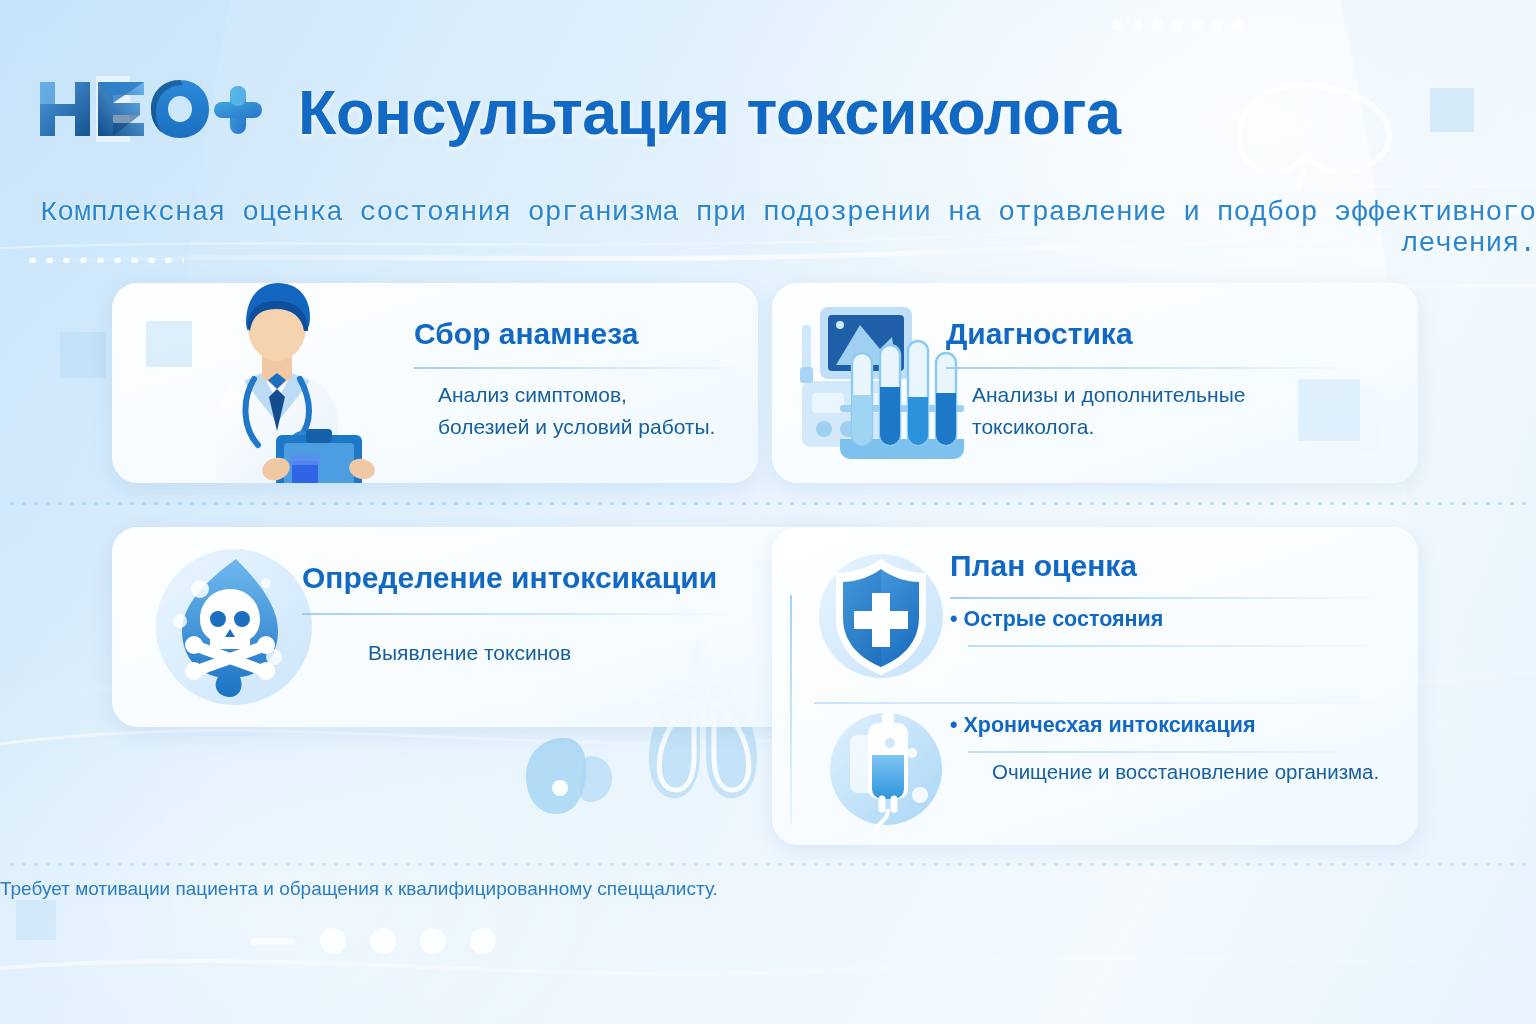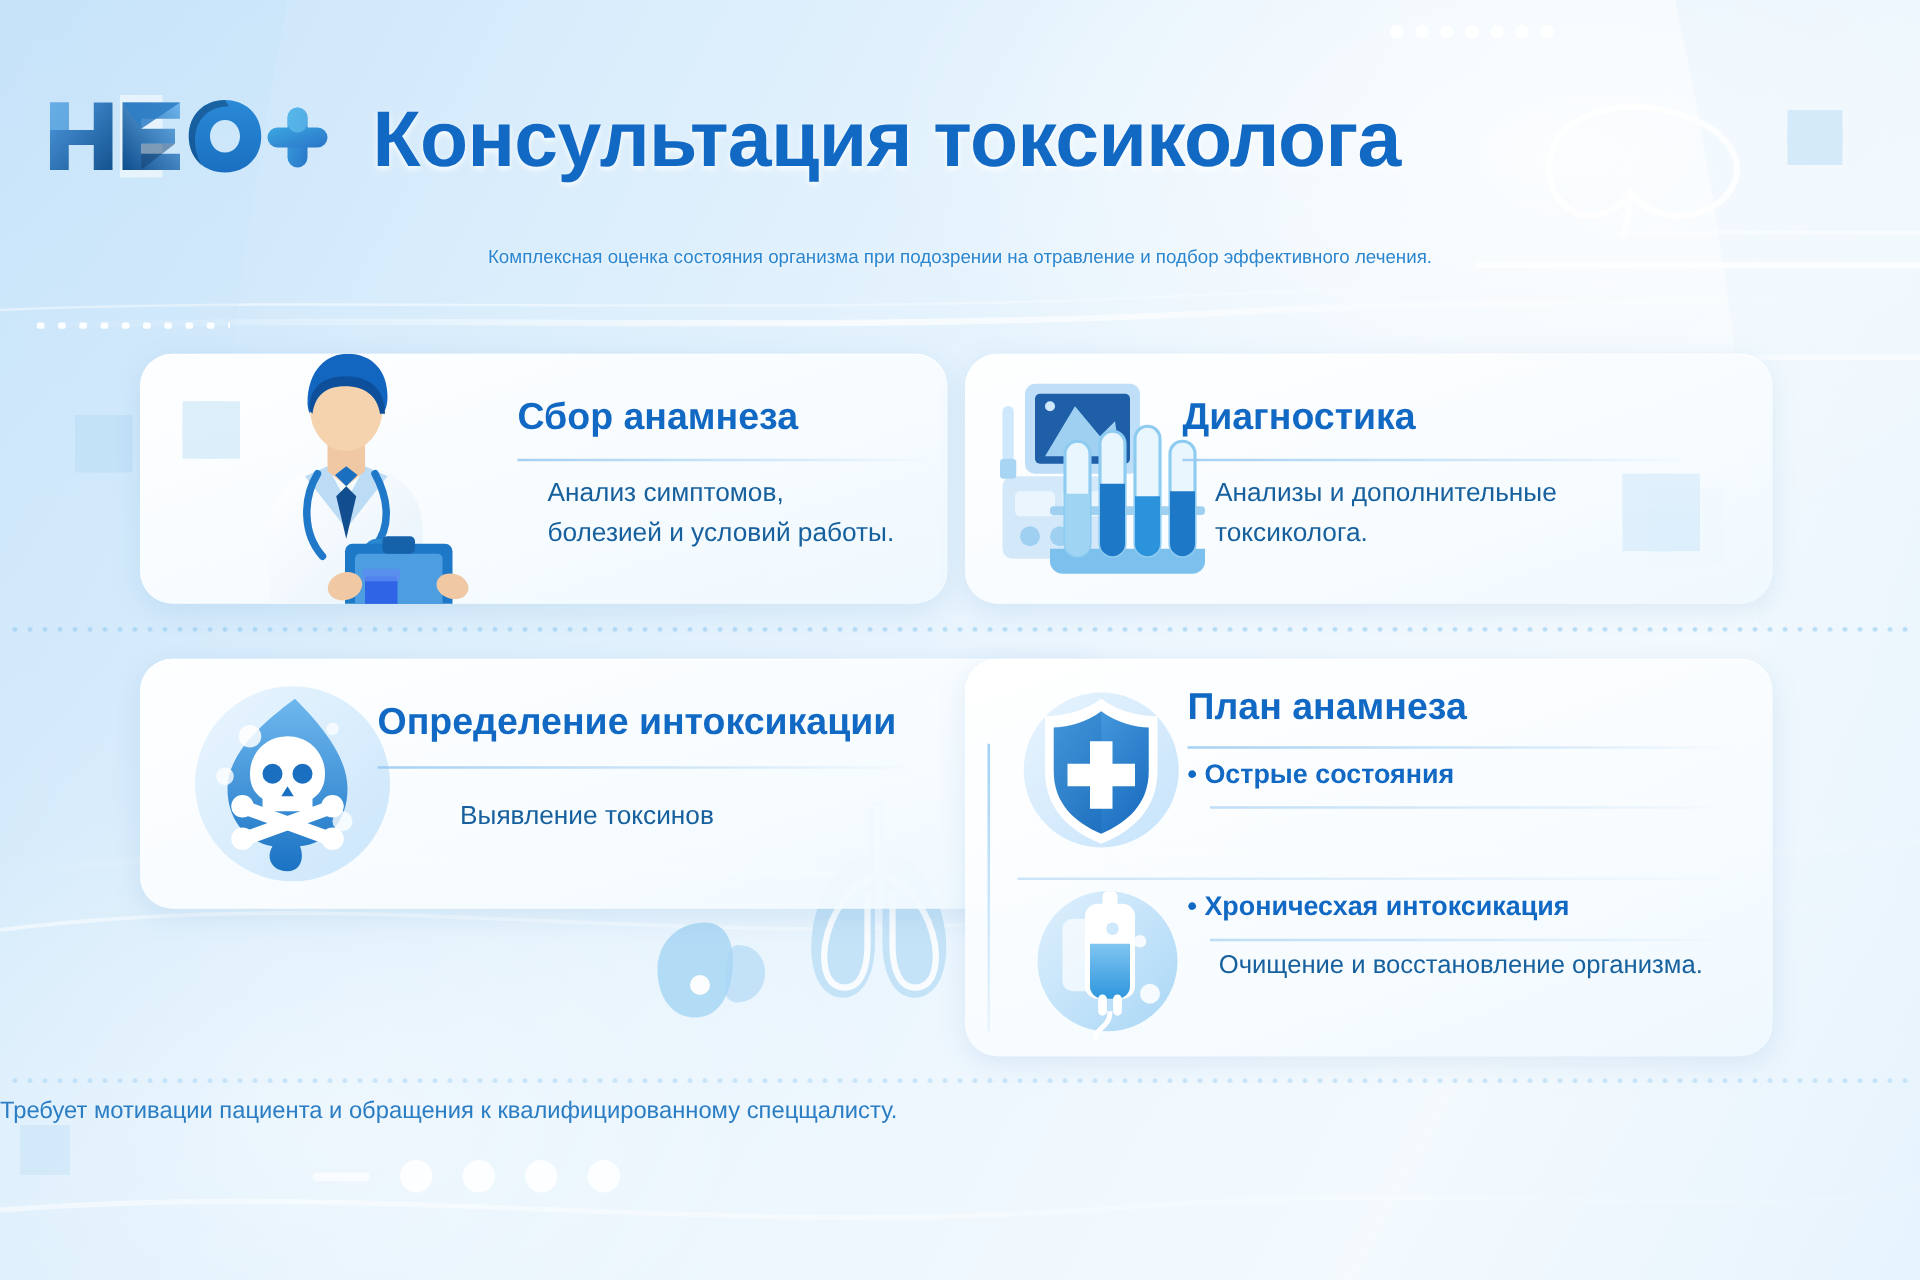--- a/index.html
+++ b/index.html
@@ -56,23 +56,24 @@
   #title {
     position:absolute; left:298px; top:76px;
     font-size:63px; font-weight:bold; letter-spacing:-.5px;
     color:#1169c4;
     text-shadow:0 2px 5px rgba(255,255,255,.9);
     white-space:nowrap;
   }
 
   #subtitle {
     position:absolute; left:0; top:197px; width:1536px;
-    text-align:center;
-    font-size:15px; color:#2b86d0;
+    text-align:right;
+    font-size:28px; color:#2b86d0;
     text-shadow:0 1px 3px rgba(255,255,255,.9);
+    font-family:Liberation Mono, monospace;
   }
 
   
   .card {
     position:absolute;
     background:linear-gradient(160deg, rgba(255,255,255,.97) 0%, rgba(250,253,255,.95) 45%, rgba(240,249,255,.93) 100%);
     border-radius:26px;
     box-shadow:0 6px 22px rgba(60,130,190,.13), 0 1px 0 rgba(255,255,255,.9) inset;
     overflow:hidden;
   }
@@ -388,21 +389,21 @@
             <stop offset="1" stop-color="#1568bc"></stop>
         </linearGradient>
       </defs>
       <circle cx="67" cy="67" r="62" fill="url(#shbg)"></circle>
       <path d="M67,10 C80,20 98,24 112,24 L112,68 C112,98 92,116 67,126 C42,116 22,98 22,68 L22,24 C36,24 54,20 67,10 Z" fill="#ffffff"></path>
       <path d="M67,20 C79,29 94,33 105,33 L105,68 C105,94 88,109 67,118 C46,109 29,94 29,68 L29,33 C40,33 55,29 67,20 Z" fill="url(#shfill)"></path>
       <path d="M67,20 C57,28 44,32 29,33 L29,68 C29,94 46,109 67,118 Z" fill="#0f5ba8" opacity=".22"></path>
       <path d="M58,44 h18 v18 h18 v18 h-18 v18 h-18 v-18 h-18 v-18 h18 z" fill="#ffffff"></path>
     </svg>
 
-    <div class="card-title" style="left:178px; top:22px;">План анамнеза</div>
+    <div class="card-title" style="left:178px; top:22px;">План оценка</div>
     <div class="rule" style="left:178px; top:70px; width:438px;"></div>
 
     <div class="sub-title" style="left:178px; top:80px;">
       <span>•</span>
       <span>Острые состояния</span>
     </div>
     <div class="rule" style="left:196px; top:118px; width:420px; opacity:.7;"></div>
 
     <div class="rule" style="left:42px; top:175px; width:574px; opacity:.55;"></div>
 
@@ -427,18 +428,18 @@
       <circle cx="84" cy="44" r="5" fill="#ffffff" opacity=".85"></circle>
       <circle cx="92" cy="86" r="8" fill="#ffffff" opacity=".85"></circle>
       <circle cx="62" cy="34" r="5" fill="#cfe8fb"></circle>
     </svg>
 
     <div class="sub-title" style="left:178px; top:186px;">
       <span>•</span>
       <span>Хроничесхая интоксикация</span>
     </div>
     <div class="rule" style="left:196px; top:224px; width:420px; opacity:.7;"></div>
-    <div class="sub-body" style="left:203px; top:233px;">Очищение и восстановление организма.</div>
+    <div class="sub-body" style="left:220px; top:233px;">Очищение и восстановление организма.</div>
   </div>
 
   <div id="footer">Требует мотивации пациента и обращения к квалифицированному спецщалисту.</div>
 
 </div>
 
 </body></html>

